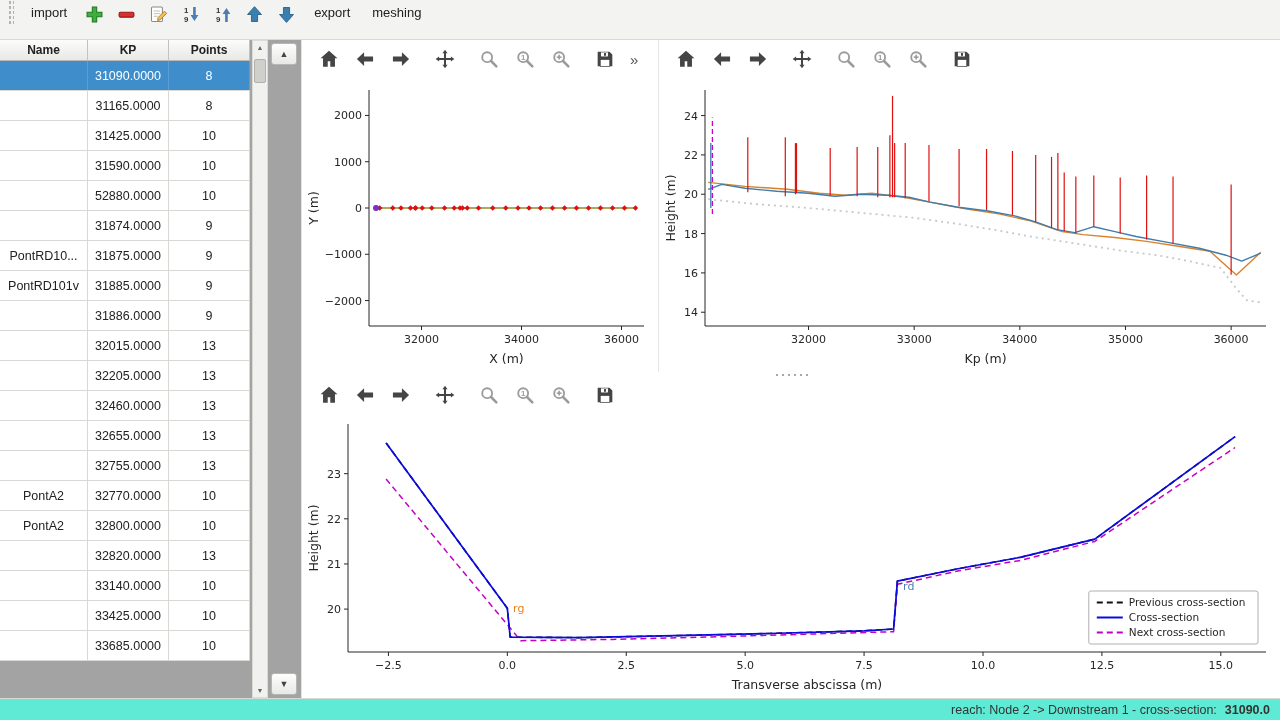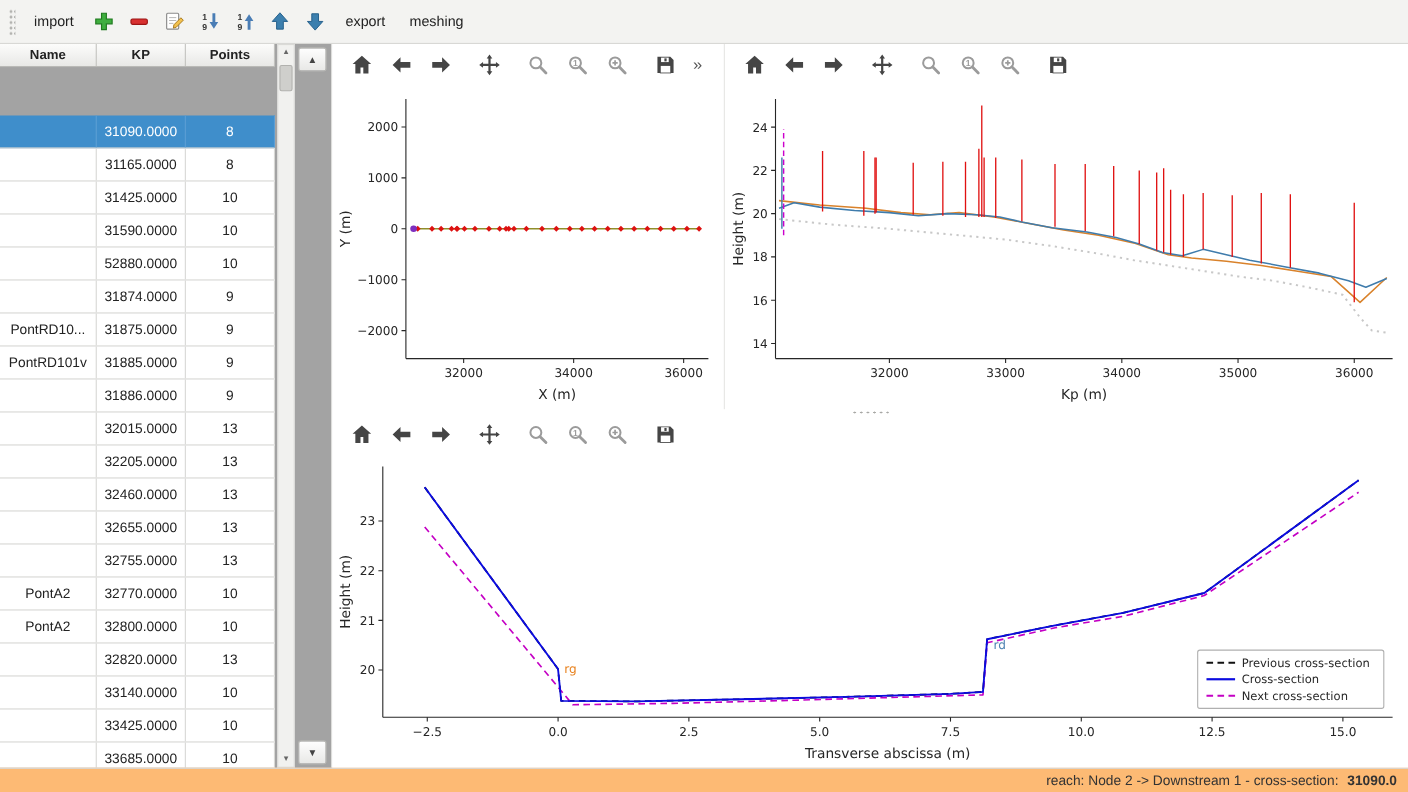--- a/index.html
+++ b/index.html
@@ -2,21 +2,21 @@
 <html><head>
 <meta charset="utf-8">
 <style>
   * { box-sizing: border-box; margin:0; padding:0; }
   html,body { width:1280px; height:720px; overflow:hidden; }
   body { font-family:"Liberation Sans","DejaVu Sans",sans-serif; font-size:13px; color:#222;
          background:#fff; display:flex; flex-direction:column; }
 
   
   .menubar { flex:0 0 40px; background:#f3f3f1; border-bottom:1px solid #d8d8d5;
-             display:flex; align-items:center; gap:4px; padding:0 8px; }
+             display:flex; align-items:flex-start; gap:4px; padding:0 8px; }
   .mb-handle { width:6px; height:24px; margin-right:4px;
                background-image:radial-gradient(#b3b3b0 1px, transparent 1.3px);
                background-size:4px 5px; }
   .mb-label { padding:5px 9px; border-radius:3px; cursor:default; }
   .mb-tools { display:flex; align-items:center; gap:3px; }
   .mb-btn { width:29px; height:29px; border:none; background:transparent;
             display:flex; align-items:center; justify-content:center; }
   .mb-btn svg { width:21px; height:21px; display:block; }
 
   
@@ -26,21 +26,21 @@
   .left-panel { flex:0 0 302px; display:flex; background:#a3a3a3; border-right:1px solid #e4e4e2; }
   .table-wrap { width:250px; display:flex; flex-direction:column; }
   .thead { display:flex; height:21px; background:linear-gradient(#fcfcfb,#e8e8e6);
            border-bottom:1px solid #b9b9b6; font-weight:bold; font-size:12px; }
   .th { display:flex; align-items:center; justify-content:center; border-right:1px solid #c2c2bf; }
   .c-name { width:88px; } .c-kp { width:81px; } .c-points { width:81px; }
   .tbody { flex:1; overflow:hidden; }
   .trow { display:flex; height:30px; border-bottom:1px solid #d8d8d5; background:#fff; }
   .tcell { display:flex; align-items:center; justify-content:center; font-size:12.5px;
            border-right:1px solid #d8d8d5; overflow:hidden; white-space:nowrap; }
-  .trow.sel { background:#3f8ecb;margin-top:44px; }
+  .trow.sel { background:#3f8ecb; }
   .trow.sel .tcell { color:#fff; border-right-color:#5b9ed4; }
 
   .vscroll { width:16px; margin-left:2px; background:#f1f1ef; border:1px solid #dadad7;
              display:flex; flex-direction:column; align-items:center; }
   .vs-arrow { height:13px; width:100%; display:flex; align-items:center; justify-content:center;
               font-size:7px; color:#666; }
   .vs-track { flex:1; width:100%; position:relative; }
   .vs-thumb { position:absolute; top:5px; left:1px; width:12px; height:24px;
               background:#cfcfcc; border:1px solid #b1b1ae; border-radius:2px; }
   .nav-col { width:32px; display:flex; flex-direction:column; justify-content:space-between;
@@ -69,21 +69,21 @@
   .chart-host { flex:1; position:relative; min-height:0; }
   .chart-host svg { position:absolute; left:0; top:0; }
   .chart-host text { font-family:"DejaVu Sans",sans-serif; }
 
   .splitter { flex:0 0 6px; display:flex; align-items:center; justify-content:center; }
   .splitter-dots { width:34px; height:4px;
                    background-image:radial-gradient(#a8a8a5 1.1px, transparent 1.3px);
                    background-size:6px 4px; }
 
   
-  .statusbar { flex:0 0 22px; background:#fdba74; border-top:1px solid #d8d8d5;
+  .statusbar { flex:0 0 22px; background:#5eead4; border-top:1px solid #d8d8d5;
                display:flex; align-items:center; justify-content:flex-end;
                padding:0 10px; font-size:12.5px; color:#333; }
   .statusbar strong { margin-left:8px; }
 </style>
 </head>
 <body>
 
 <div class="menubar">
   <div class="mb-handle"></div>
   <span class="mb-label">import</span>

